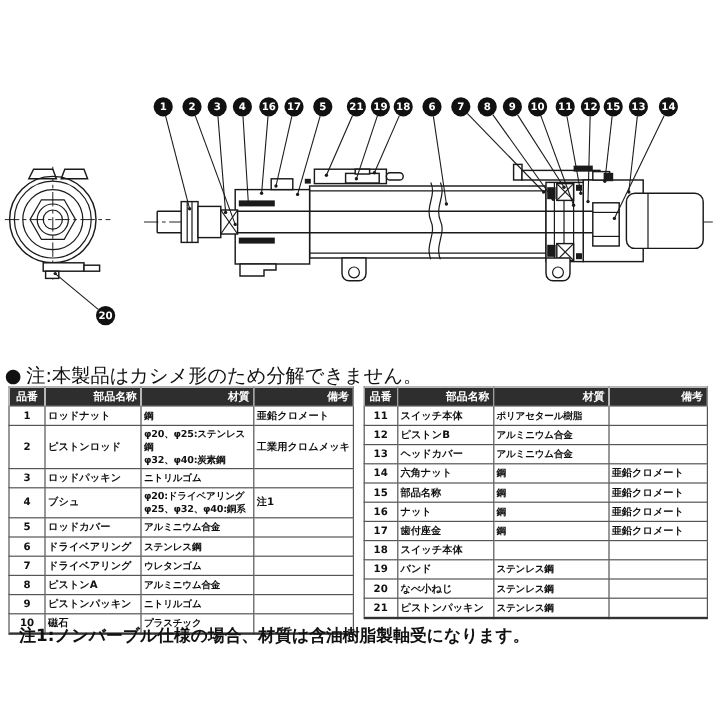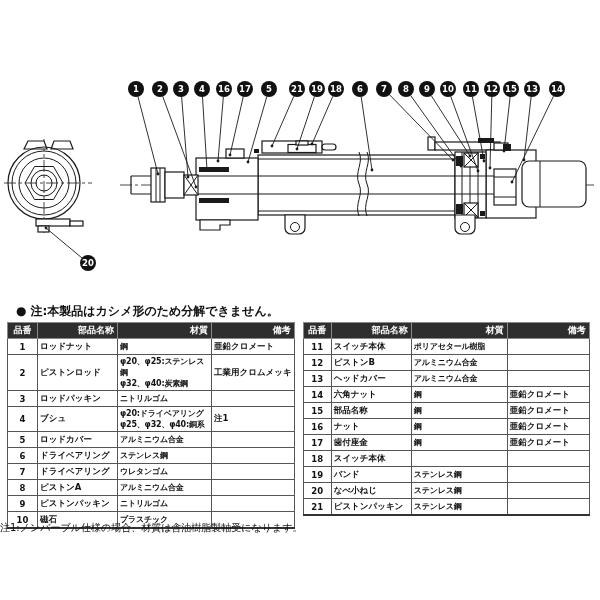--- a/index.html
+++ b/index.html
@@ -15,23 +15,23 @@
   .st{stroke:var(--line);fill:none;stroke-width:1;}
   .st2{stroke:var(--line);fill:none;stroke-width:1.2;}
   .wh{fill:#fff;stroke:var(--line);stroke-width:1.2;}
   .blk{fill:var(--line);stroke:none;}
   .cl{stroke:var(--line);stroke-width:0.8;fill:none;stroke-dasharray:12 3 3 3;}
   .leader{stroke:var(--line);stroke-width:0.9;fill:none;}
   .dot{fill:var(--line);}
   .bcirc{fill:var(--balloon);}
   .btext{fill:#fff;font-size:8.5px;font-weight:bold;text-anchor:middle;font-family:inherit;}
   
-  .note{position:absolute;left:16px;top:303px;font-size:12px;font-weight:bold;white-space:nowrap;}
+  .note{position:absolute;left:4px;top:303px;font-size:16px;font-weight:normal;white-space:nowrap;}
   .note .bullet{margin-right:4px;}
-  .footnote{position:absolute;left:0;top:521px;font-size:10px;font-weight:normal;white-space:nowrap;}
+  .footnote{position:absolute;left:16px;top:521px;font-size:14px;font-weight:bold;white-space:nowrap;}
   
   .tables{position:absolute;left:7px;top:322px;width:586px;display:flex;gap:8px;align-items:flex-start;}
   table{border-collapse:collapse;table-layout:fixed;font-weight:bold;border:1px solid #444;border-bottom:2px solid #333;padding-left:48px;}
   th{
     background:var(--header-bg);color:#fff;font-size:9px;text-align:right;
     padding:1px 3px;border:1px solid #888;white-space:nowrap;overflow:hidden;
   }
   th.no{text-align:center;padding:1px 1px;}
   td{
     border:1px solid #555;font-size:8.5px;padding:1px 2px;vertical-align:middle;

